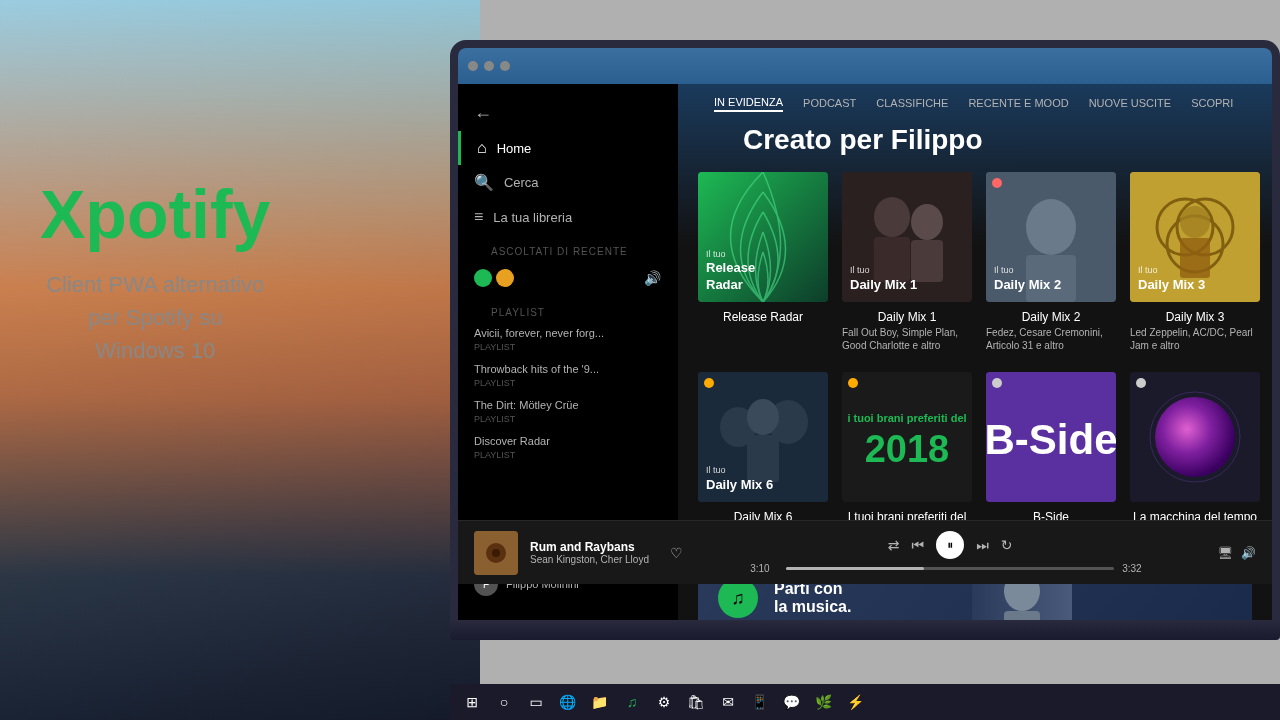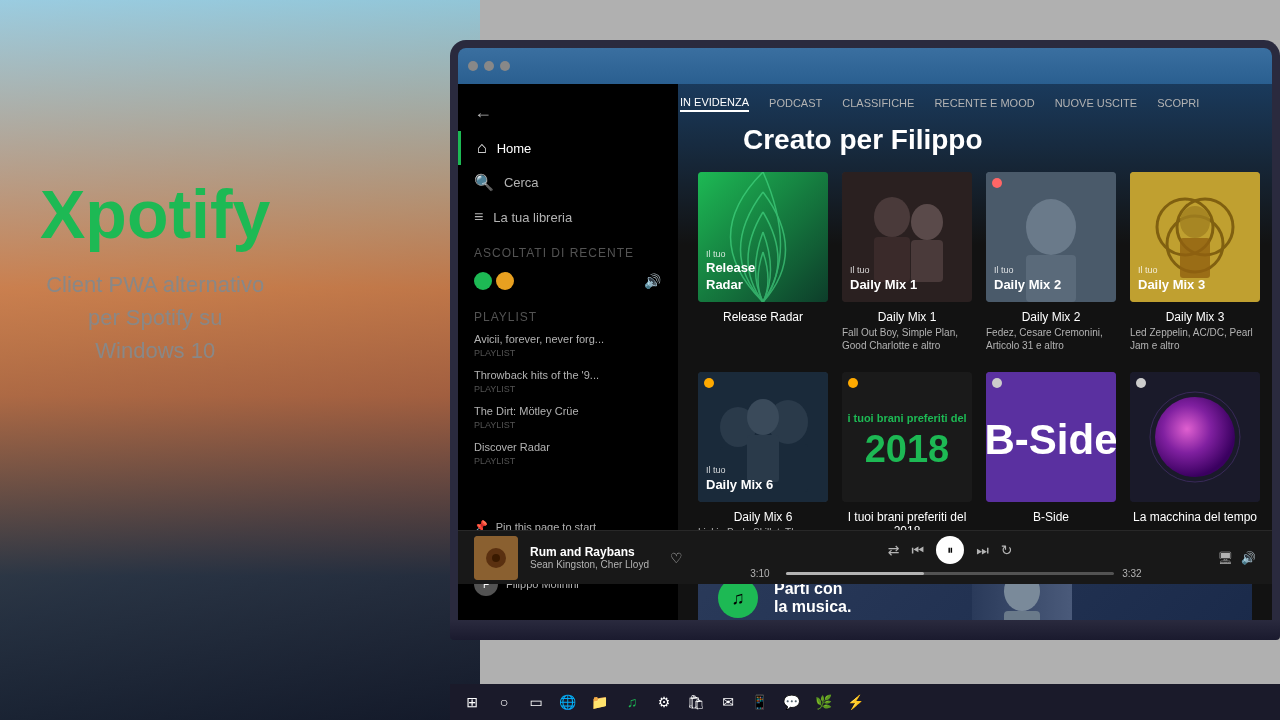--- a/index.html
+++ b/index.html
@@ -123,22 +123,22 @@
       gap: 10px;
     }
     .sidebar-nav-item.active {
       color: #fff;
       border-left: 3px solid #1DB954;
     }
     .sidebar-nav-icon {
       font-size: 16px;
     }
     .sidebar-section-title {
-      padding: 12px 16px 4px;
-      font-size: 12px;
+      padding: 12px 33px 4px;
+      font-size: 10px;
       color: #535353;
       letter-spacing: 1px;
       text-transform: uppercase;
     }
     .sidebar-playlist-item {
       padding: 4px 16px;
       color: #b3b3b3;
       font-size: 11px;
       cursor: pointer;
       line-height: 1.4;
@@ -195,21 +195,21 @@
       flex: 1;
       background: linear-gradient(to bottom, #1a3a5c 0%, #121212 30%);
       overflow-y: auto;
       overflow-x: hidden;
     }
 
     
     .top-nav {
       display: flex;
       align-items: center;
-      padding: 12px 2px;
+      padding: 12px 36px;
       gap: 20px;
       background: transparent;
     }
     .top-nav-item {
       font-size: 11px;
       color: #b3b3b3;
       cursor: pointer;
       padding-bottom: 2px;
       white-space: nowrap;
     }
@@ -351,21 +351,21 @@
       border-radius: 20px;
       padding: 8px 16px;
       font-size: 11px;
       font-weight: 700;
       cursor: pointer;
       white-space: nowrap;
     }
 
     
     .player-bar {
-      height: 54px;
+      height: 64px;
       background: #181818;
       border-top: 1px solid #282828;
       display: flex;
       align-items: center;
       padding: 0 16px;
       gap: 12px;
       position: absolute;
       bottom: 36px;
       left: 0; right: 0;
     }

